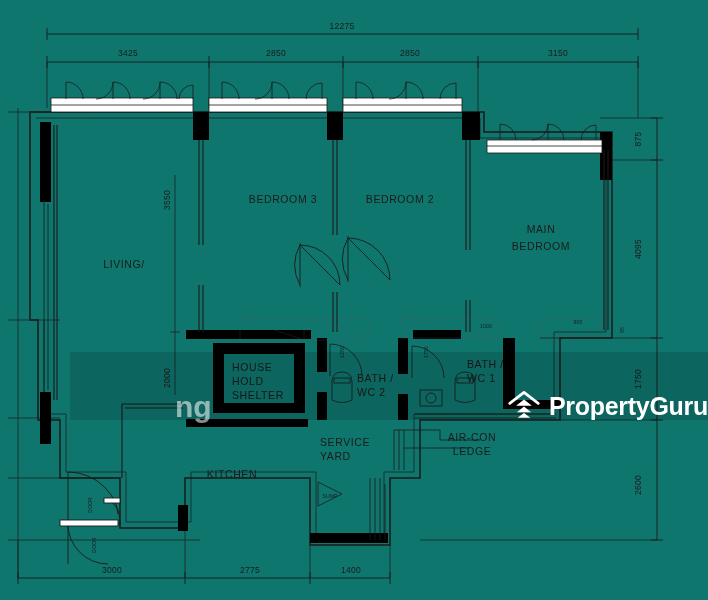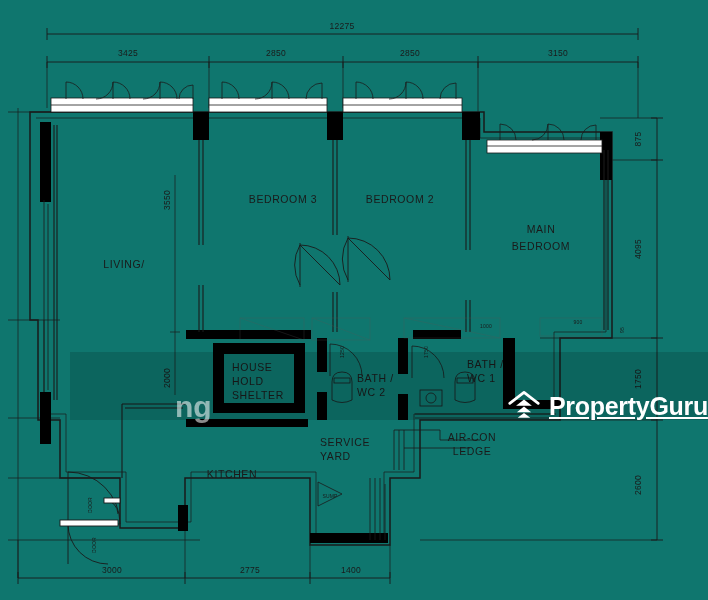--- a/index.html
+++ b/index.html
@@ -2,21 +2,21 @@
 <html><head>
 <meta charset="utf-8">
 <title>Floor Plan</title>
 <style>
   html,body{margin:0;padding:0;background:#ffffff;}
   body{font-family:"Liberation Sans",sans-serif;}
   #stage{position:relative;width:708px;height:600px;background:#0f766e;overflow:hidden;}
   #plan{position:absolute;left:0;top:0;}
   .wm-band{position:absolute;left:70px;top:352px;width:638px;height:68px;background:rgba(0,0,0,0.14);pointer-events:none;}
   .wm-logo{position:absolute;left:505px;top:386px;width:38px;height:38px;}
-  .wm-text{position:absolute;left:549px;top:392px;font-size:25px;font-weight:bold;color:#ffffff;letter-spacing:-0.3px;white-space:nowrap;text-decoration:underline;}
+  .wm-text{position:absolute;left:549px;top:392px;font-size:25px;font-weight:bold;color:#ffffff;letter-spacing:-0.3px;white-space:nowrap;}
   .wm-ghost{position:absolute;left:175px;top:390px;font-size:30px;font-weight:bold;color:rgba(255,255,255,0.55);text-align:center;}
   svg text{font-family:"Liberation Sans",sans-serif;fill:#1a1a1a;}
   .rm{font-size:10.5px;letter-spacing:0.6px;}
   .dim{font-size:8.5px;letter-spacing:0.3px;}
   .tiny{font-size:5px;letter-spacing:0.2px;}
 </style>
 </head>
 <body>
 
 <div id="stage">

